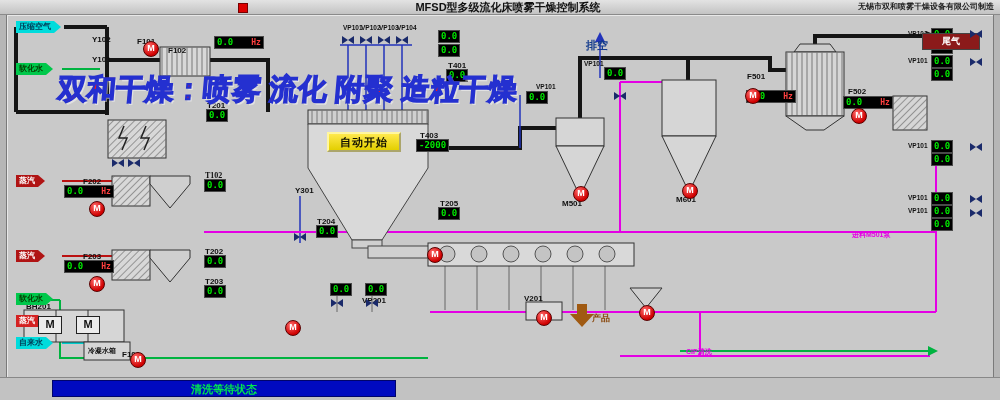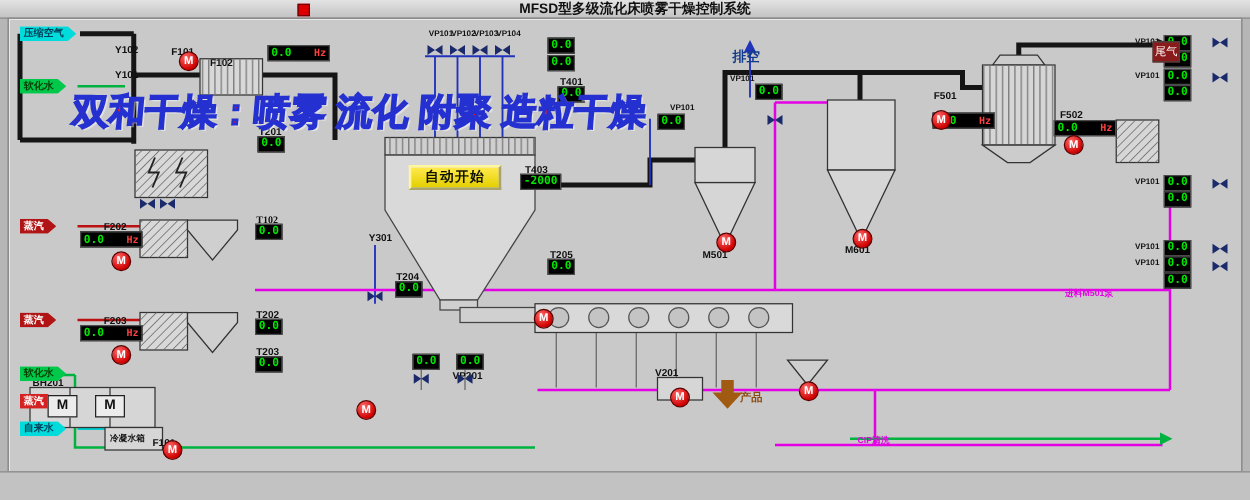--- a/index.html
+++ b/index.html
@@ -31,21 +31,21 @@
         border:1px solid #5a0000;color:#fff;font-weight:bold;font-size:9px;
         text-align:center;line-height:13px;z-index:5;}
   .valve{position:absolute;width:12px;height:9px;z-index:5;}
   .valve::before,.valve::after{content:"";position:absolute;top:0;
         border-top:4.5px solid transparent;border-bottom:4.5px solid transparent;}
   .valve::before{left:0;border-left:6px solid #1a2a6a;}
   .valve::after{right:0;border-right:6px solid #1a2a6a;}
   .motorbox{position:absolute;width:22px;height:16px;background:#ececec;border:1px solid #222;
             color:#111;font-weight:bold;font-size:11px;text-align:center;line-height:15px;z-index:4;}
   .plainlabel{position:absolute;font-weight:bold;font-size:9px;white-space:nowrap;z-index:4;}
-  .boxlabel{position:absolute;font-weight:normal;font-size:9px;padding:1px 1px;border:1px solid #444;
+  .boxlabel{position:absolute;font-weight:bold;font-size:9px;padding:1px 19px;border:1px solid #444;
             white-space:nowrap;z-index:4;}
   .estop{position:absolute;left:327px;top:132px;width:74px;height:20px;
          background:linear-gradient(#ffe94d,#e3cf00);border:2px outset #fff6a0;
          color:#101000;font-weight:bold;font-size:11px;text-align:center;line-height:17px;
          letter-spacing:1px;z-index:5;box-sizing:border-box;}
   .watermark{position:absolute;left:58px;top:70px;font-weight:900;font-size:29px;color:#ff1414;
              -webkit-text-stroke:1.3px #2430d0;transform:skewX(-5deg);z-index:9;
              pointer-events:none;white-space:nowrap;text-shadow:2px 2px 0 rgba(255,255,255,0.45);}
   
   .bottombar{position:absolute;left:0;right:0;bottom:0;height:22px;background:#c2c2c2;
@@ -61,20 +61,21 @@
   .spk{width:9px;height:9px;background:#1450ff;display:inline-block;border:1px solid #0a2a80;}
 </style>
 </head>
 <body>
 
 <div class="root">
 
   <div class="titlebar">
     <span class="titleicon"></span>
     <span class="title">MFSD型多级流化床喷雾干燥控制系统</span>
+    <span class="company">无锡市双和喷雾干燥设备有限公司制造</span>
   </div>
 
   <div class="canvasbg"></div>
 
   <svg class="pipes" width="1000" height="400" viewBox="0 0 1000 400">
     <defs>
       <pattern id="hatch" width="5" height="5" patternTransform="rotate(45)" patternUnits="userSpaceOnUse">
         <line x1="0" y1="0" x2="0" y2="5" stroke="#666" stroke-width="1.2"></line>
       </pattern>
       <pattern id="vh" width="5" height="5" patternUnits="userSpaceOnUse">
@@ -323,14 +324,15 @@
       <div class="btn default" style="left: 930px; top: 380px; width: 62px;">
         <span>清洗设置</span>
       </div>
     </div>
 
   <div class="estop">自动开始</div>
 
   <div class="watermark">双和干燥：喷雾 流化 附聚 造粒干燥</div>
 
   <div class="bottombar"></div>
+  <div class="statusbar">清洗等待状态</div>
 
 </div>
 
 </body></html>

